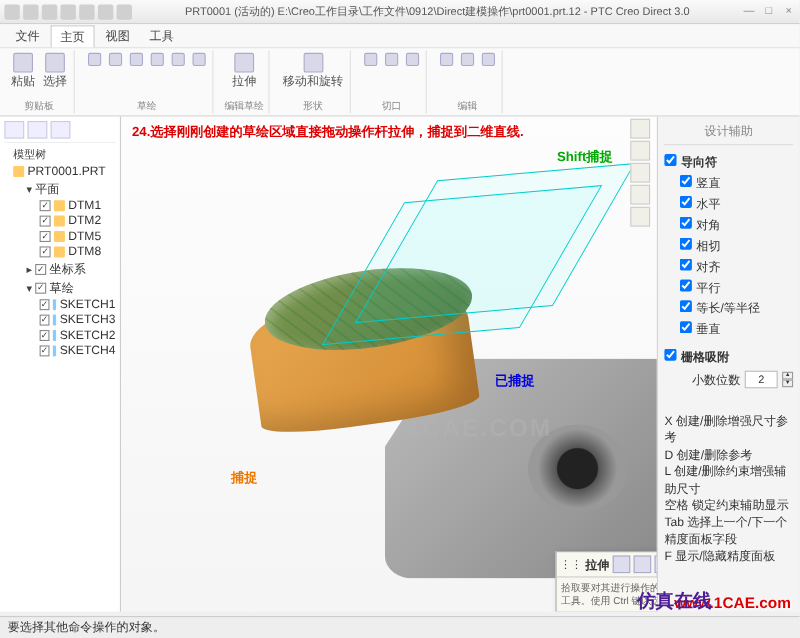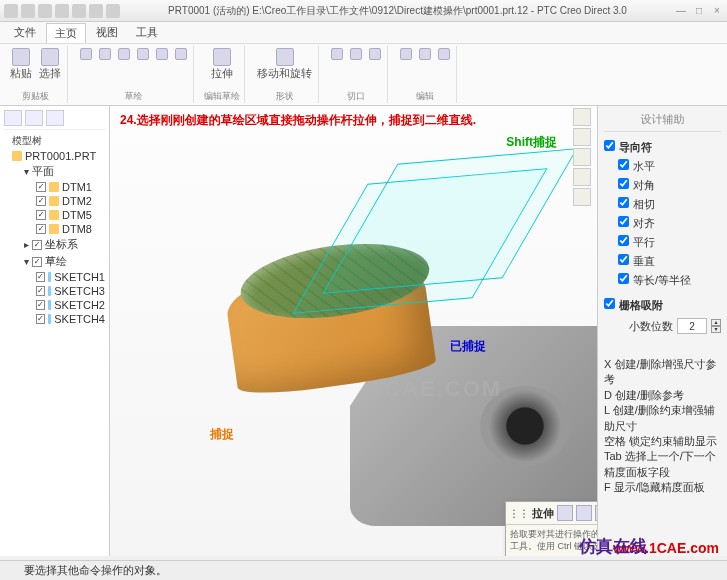--- a/index.html
+++ b/index.html
@@ -50,21 +50,21 @@
 .popup-txt{padding:4px;font-size:9px;color:#666;line-height:1.3}
 .rpanel{width:130px;background:#f4f4f4;border-left:1px solid #ccc;padding:6px;font-size:10px}
 .rp-title{text-align:center;color:#888;padding-bottom:4px;border-bottom:1px solid #ddd;margin-bottom:6px}
 .rp-chk{display:flex;gap:4px;padding:2px 0 2px 14px}
 .rp-chk input{width:11px;height:11px}
 .rp-row{display:flex;align-items:center;gap:4px;padding:3px 0;justify-content:flex-end}
 .rp-input{width:30px;height:16px;border:1px solid #bbb;text-align:center;font-size:10px}
 .rp-spin{width:10px;display:flex;flex-direction:column}
 .rp-spin span{height:7px;border:1px solid #999;font-size:6px;line-height:5px;text-align:center;background:#eee}
 .rp-help{font-size:9px;color:#666;line-height:1.4;margin-top:20px}
-.statusbar{position:absolute;bottom:0;left:0;right:0;height:20px;background:#eee;border-top:1px solid #ccc;display:flex;align-items:center;padding:0 24px;font-size:9px;color:#888}
+.statusbar{position:absolute;bottom:0;left:0;right:0;height:20px;background:#eee;border-top:1px solid #ccc;display:flex;align-items:center;padding:0 7px;font-size:9px;color:#888}
 .watermark{position:absolute;right:8px;bottom:24px;font-size:14px;font-weight:bold;color:#d00;text-shadow:1px 1px 2px #fff}
 .wm-cae{position:absolute;left:260px;top:270px;font-size:22px;font-weight:bold;color:rgba(180,180,180,.5);letter-spacing:2px;pointer-events:none}
 .vtool{position:absolute;right:136px;top:108px;display:flex;flex-direction:column;gap:2px}
 .vtool span{width:18px;height:18px;background:#f0f0e8;border:1px solid #ccc}
 </style>
 </head>
 <body>
 
 <div class="titlebar">
   <div class="tb-icons">
@@ -262,45 +262,49 @@
   </div>
 
   <div class="rpanel">
     <div class="rp-title">设计辅助</div>
     <div class="rp-chk" style="padding-left:0">
         <input type="checkbox" checked="" style="">
         <b>导向符</b>
       </div>
     <div class="rp-chk">
         <input type="checkbox" checked="" style="">
+        <span>竖直</span>
+      </div>
+    <div class="rp-chk">
+        <input type="checkbox" checked="" style="">
         <span>水平</span>
       </div>
     <div class="rp-chk">
         <input type="checkbox" checked="" style="">
         <span>对角</span>
       </div>
     <div class="rp-chk">
         <input type="checkbox" checked="" style="">
         <span>相切</span>
       </div>
     <div class="rp-chk">
         <input type="checkbox" checked="" style="">
         <span>对齐</span>
       </div>
     <div class="rp-chk">
         <input type="checkbox" checked="" style="">
         <span>平行</span>
       </div>
     <div class="rp-chk">
         <input type="checkbox" checked="" style="">
+        <span>等长/等半径</span>
+      </div>
+    <div class="rp-chk">
+        <input type="checkbox" checked="" style="">
         <span>垂直</span>
-      </div>
-    <div class="rp-chk">
-        <input type="checkbox" checked="" style="">
-        <span>等长/等半径</span>
       </div>
     <div class="rp-chk" style="padding-left:0;margin-top:6px">
         <input type="checkbox" checked="" style="">
         <b>栅格吸附</b>
       </div>
     <div class="rp-row">
         <span>小数位数</span>
         <input class="rp-input" value="2" style="">
         <div class="rp-spin">
           <span>▴</span>

